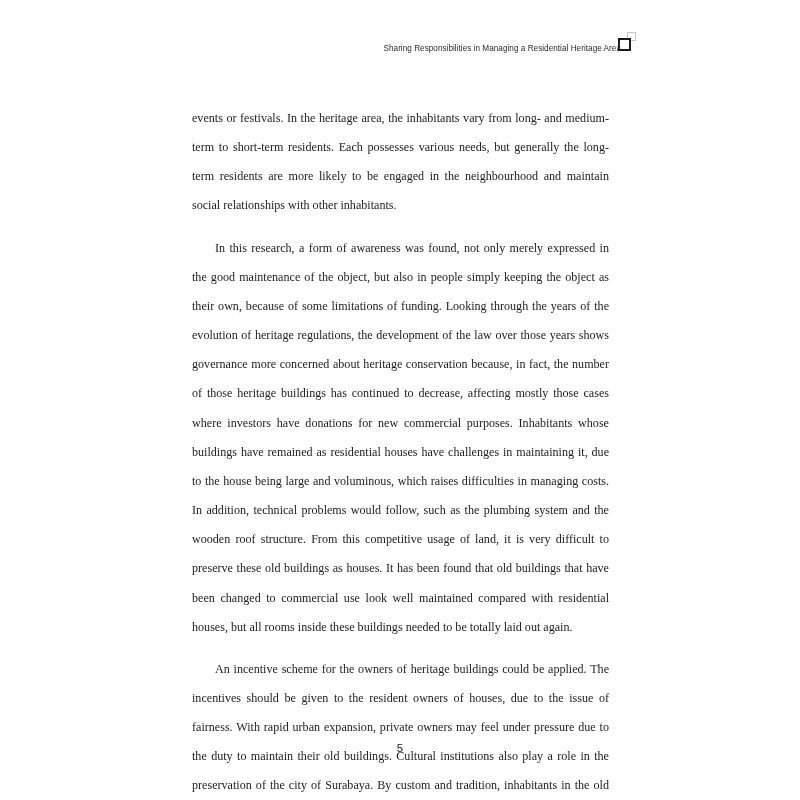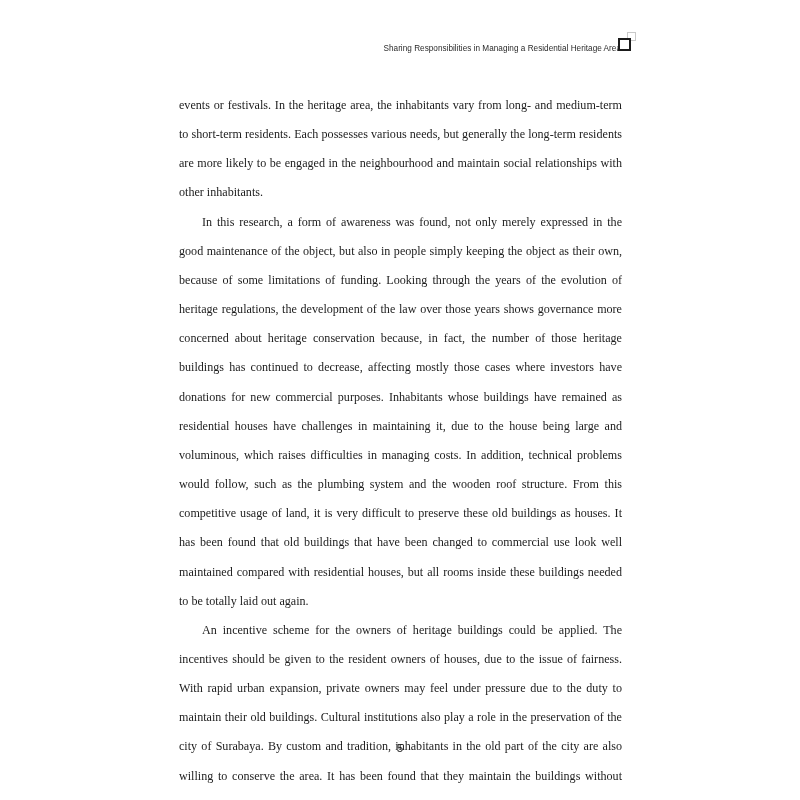--- a/index.html
+++ b/index.html
@@ -73,21 +73,21 @@
     top: 91px;
     left: 179px;
     width: 443px;
     font-size: 12.1px;
     line-height: 29.15px;
     text-align: justify;
     text-justify: inter-word;
     color: #1c1c1c;
   }
   .body-col p {
-    margin: 0;
+    margin: 13px;
     text-align: justify;
     text-align-last: left;
   }
   .body-col p.indent {
     text-indent: 23px;
   }
   .body-col p.noindent {
     text-indent: 0;
   }
 

